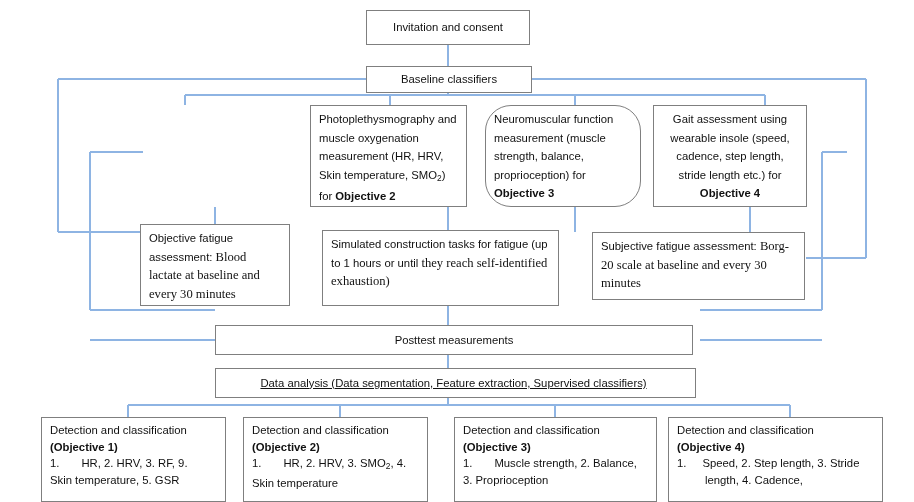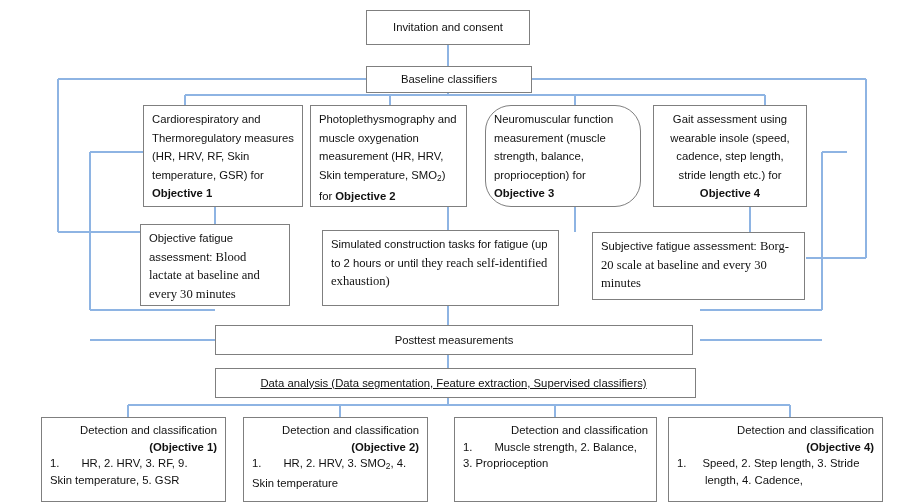--- a/index.html
+++ b/index.html
@@ -17,21 +17,21 @@
     border:1.2px solid #7f7f7f;
     background:#ffffff;
     font-family:"Liberation Sans", sans-serif;
     font-size:11.3px;
     line-height:18.5px;
     color:#111111;
     overflow:hidden;
     z-index:3;
   }
   .node .pad{padding:4px 8px;}
-  .center{text-align:right;}
+  .center{text-align:left;}
   .mid{display:flex;align-items:center;justify-content:center;height:100%;}
   .serif{font-family:"Liberation Serif", serif;font-size:12.6px;}
   b{font-weight:bold;}
   sub{font-size:8.4px;vertical-align:-2px;}
   .lh16{line-height:16.6px;}
   .nowrapbox{white-space:nowrap;text-decoration:underline;}
   .listline{display:block;}
   .numgap{display:inline-block;width:22px;}
   .numgap2{display:inline-block;width:16px;}
 </style>
@@ -92,42 +92,39 @@
   </svg>
 
   <div class="node" style="left:366px;top:10px;width:164px;height:35px;">
     <div class="mid center">Invitation and consent</div>
   </div>
 
   <div class="node" style="left:366px;top:66px;width:166px;height:27px;">
     <div class="mid center">Baseline classifiers</div>
   </div>
 
-  <div class="node" style="left:143px;top:105px;width:160px;height:102px;">
-    <div class="pad"><span>Cardiorespiratory and Thermoregulatory measures (HR, HRV, RF, Skin temperature, GSR) for </span><b>Objective 1</b></div>
-  </div>
 
   <div class="node" style="left:310px;top:105px;width:157px;height:102px;">
     <div class="pad"><span>Photoplethysmography and muscle oxygenation measurement (HR, HRV, Skin temperature, SMO</span><sub>2</sub><span>) for </span><b>Objective 2</b></div>
   </div>
 
   <div class="node" style="left:485px;top:105px;width:156px;height:102px;border-radius:26px;">
     <div class="pad"><span>Neuromuscular function measurement (muscle strength, balance, proprioception) for </span><b>Objective 3</b></div>
   </div>
 
   <div class="node" style="left:653px;top:105px;width:154px;height:102px;text-align:center;">
     <div class="pad"><span>Gait assessment using wearable insole (speed, cadence, step length, stride length etc.) for </span><b>Objective 4</b></div>
   </div>
 
   <div class="node" style="left:140px;top:224px;width:150px;height:82px;">
     <div class="pad"><span>Objective fatigue assessment:</span><span class="serif"> Blood lactate at baseline and every 30 minutes</span></div>
   </div>
 
   <div class="node" style="left:322px;top:230px;width:237px;height:76px;">
-    <div class="pad"><span>Simulated construction tasks for fatigue (up to 2 hours or until </span><span class="serif">they reach self-identified exhaustion)</span></div>
+    <div class="pad"><span>Simulated construction tasks for fatigue (up to 1 hours or until </span><span class="serif">they reach self-identified exhaustion)</span></div>
   </div>
 
   <div class="node" style="left:592px;top:232px;width:213px;height:68px;">
     <div class="pad"><span>Subjective fatigue assessment:</span><span class="serif"> Borg-20 scale at baseline and every 30 minutes</span></div>
   </div>
 
   <div class="node" style="left:215px;top:325px;width:478px;height:30px;">
     <div class="mid center">Posttest measurements</div>
   </div>
 
@@ -149,20 +146,21 @@
       <span class="listline center">Detection and classification</span>
       <span class="listline center"><b>(Objective 2)</b></span>
       <span class="listline"><span>1.</span><span class="numgap"></span><span>HR, 2. HRV, 3. SMO</span><sub>2</sub><span>, 4.</span></span>
       <span class="listline">Skin temperature</span>
     </div>
   </div>
 
   <div class="node lh16" style="left:454px;top:417px;width:203px;height:85px;">
     <div class="pad">
       <span class="listline center">Detection and classification</span>
+      <span class="listline center"><b>(Objective 3)</b></span>
       <span class="listline"><span>1.</span><span class="numgap"></span><span>Muscle strength, 2. Balance,</span></span>
       <span class="listline">3. Proprioception</span>
     </div>
   </div>
 
   <div class="node lh16" style="left:668px;top:417px;width:215px;height:85px;">
     <div class="pad">
       <span class="listline center">Detection and classification</span>
       <span class="listline center"><b>(Objective 4)</b></span>
       <span class="listline"><span>1.</span><span class="numgap2"></span><span>Speed, 2. Step length, 3. Stride</span></span>

